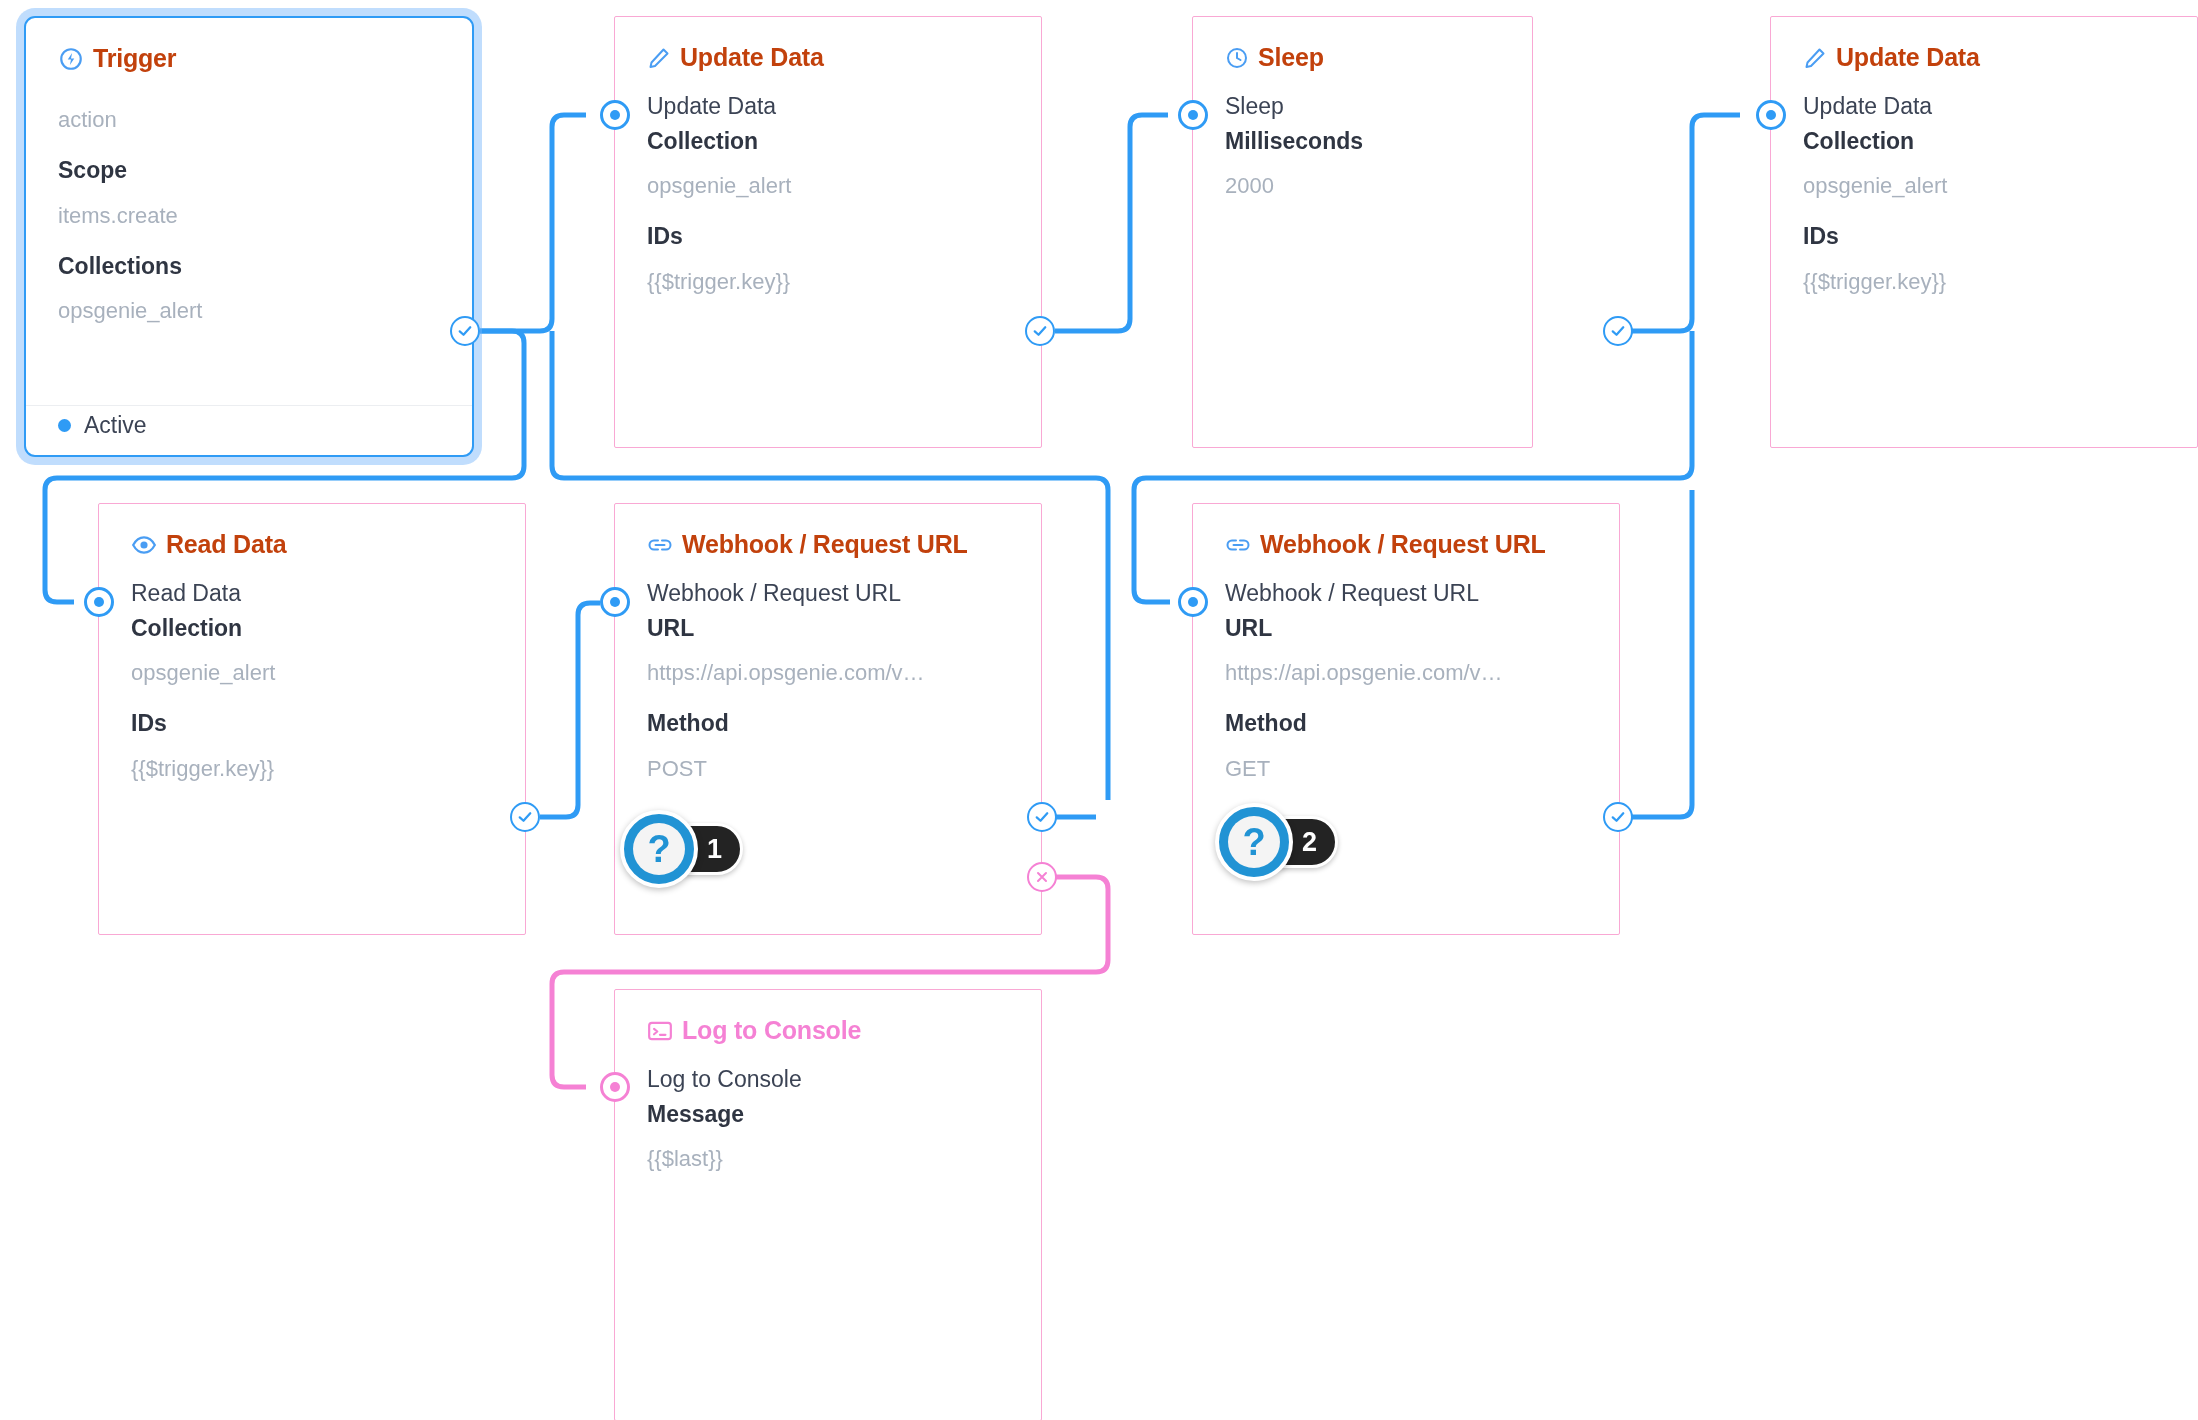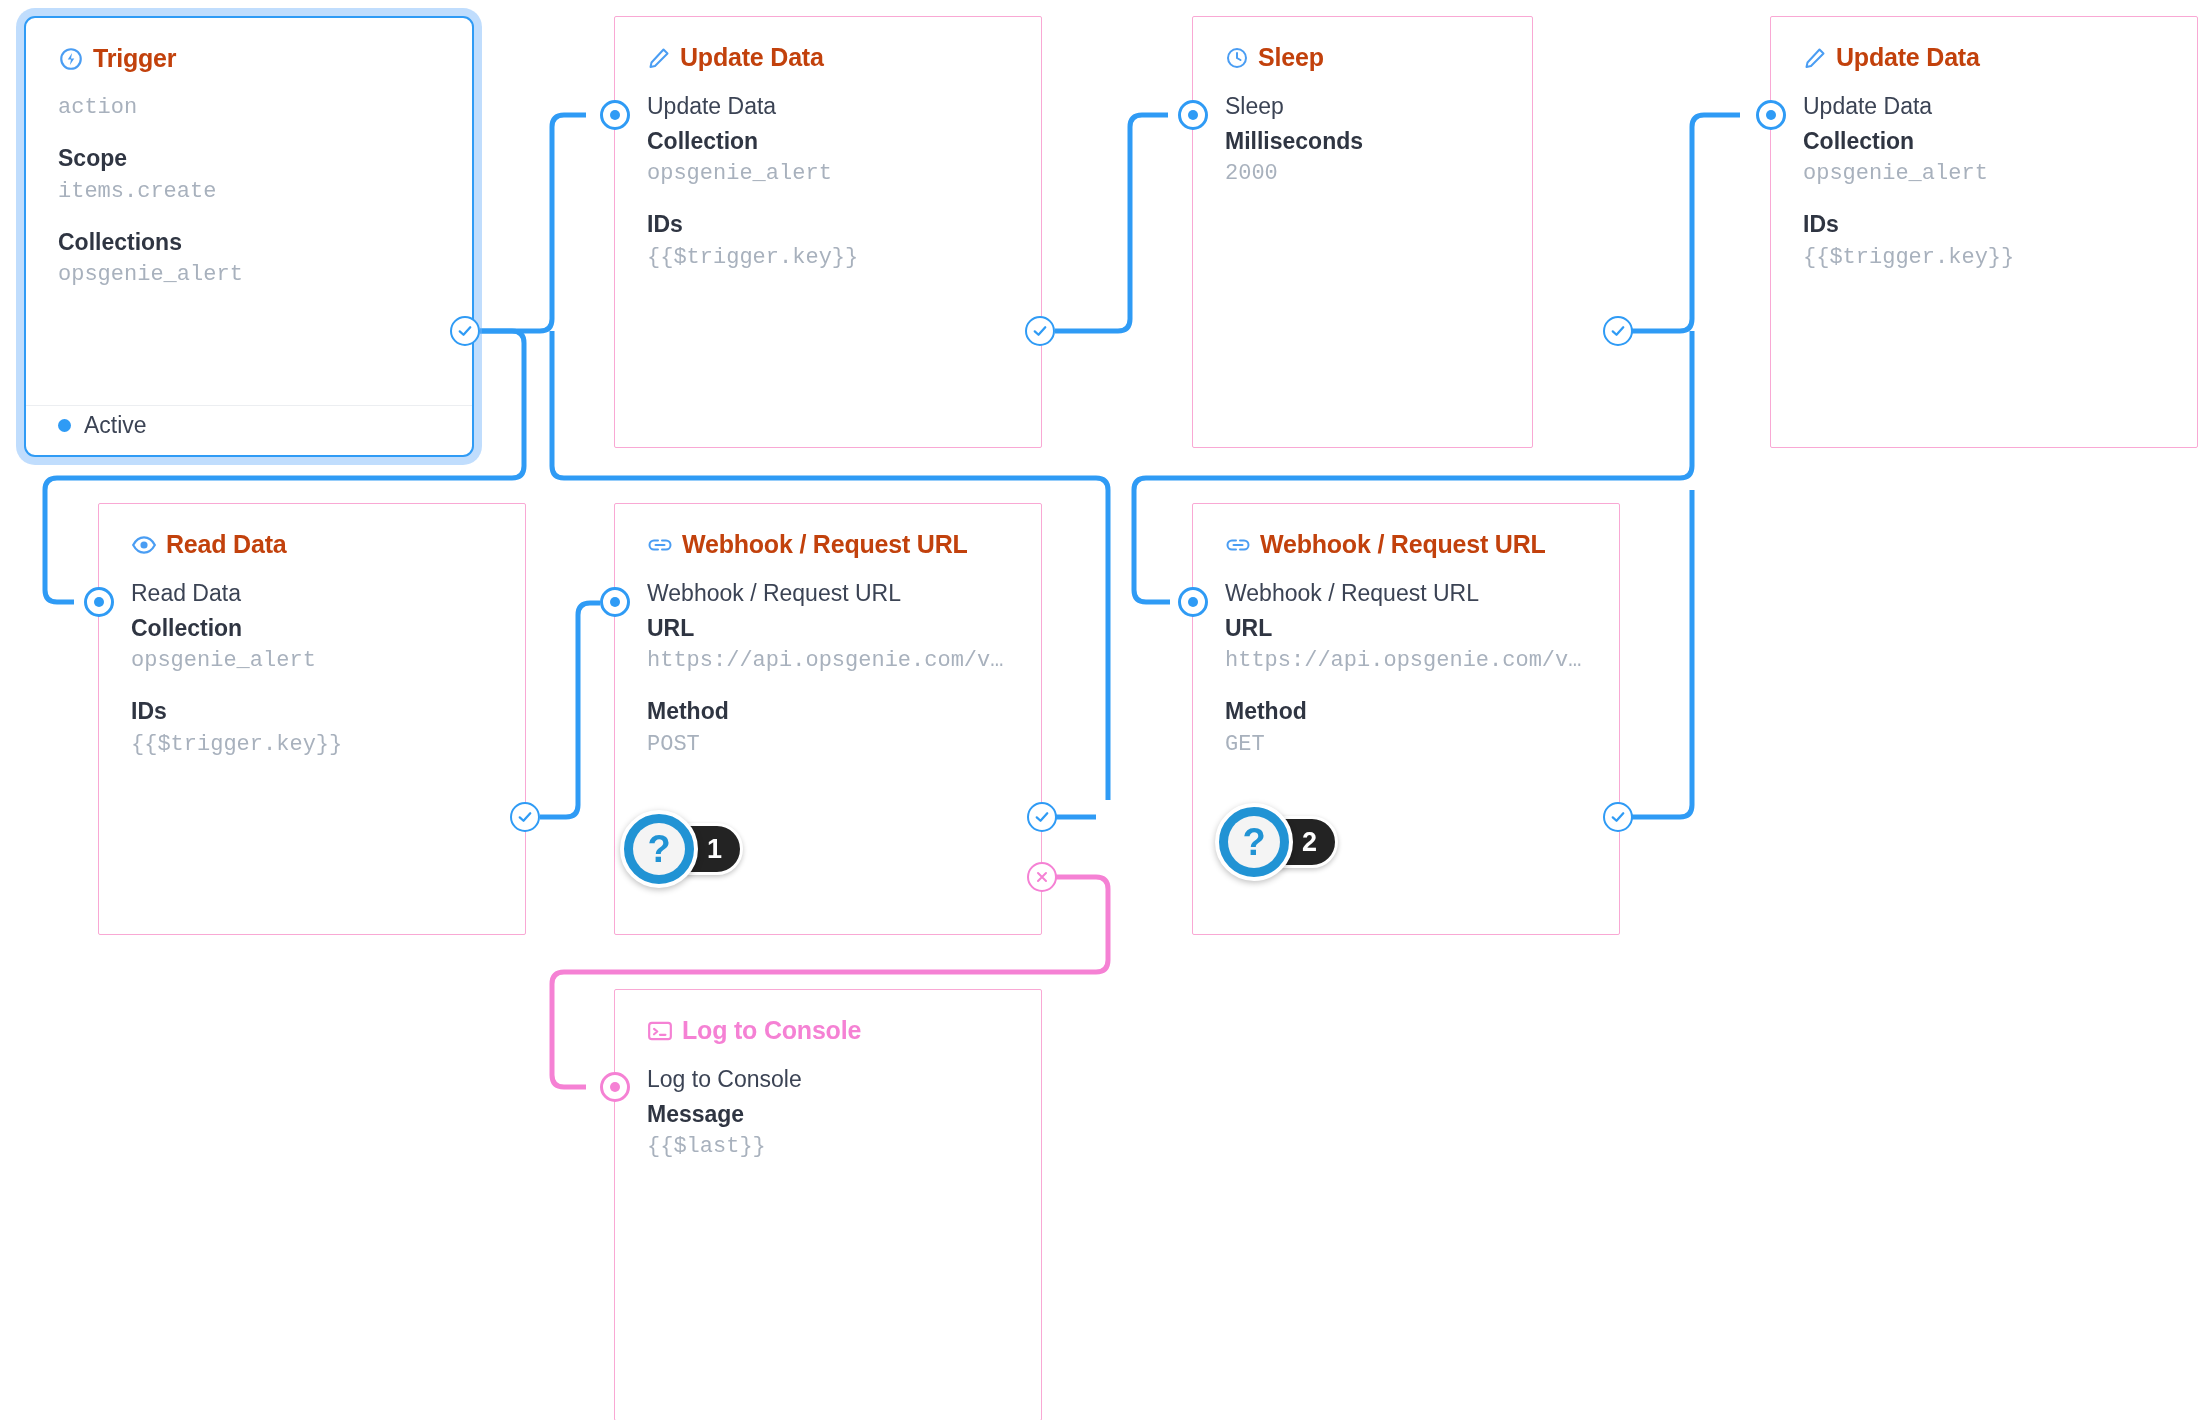--- a/index.html
+++ b/index.html
@@ -57,25 +57,25 @@
   }
   .k{
     font-size:23px;
     font-weight:bold;
     color:#2f3542;
     line-height:1.42;
     margin:0;
     white-space:nowrap;
   }
   .v{
-    font-family:Liberation Mono, monospace;
+    font-family:Liberation Sans, sans-serif;
     font-size:22px;
     color:#a8b1bd;
     line-height:1.5;
-    margin:0 0 18px 0;
+    margin:12px 0 18px 0;
     white-space:nowrap;
     overflow:hidden;
   }
   .v:last-child{margin-bottom:0;}
   .card-footer{
     position:absolute;
     left:0;right:0;bottom:0;
     border-top:1px solid #eceef1;
     padding:6px 0 16px 32px;
     display:flex;

